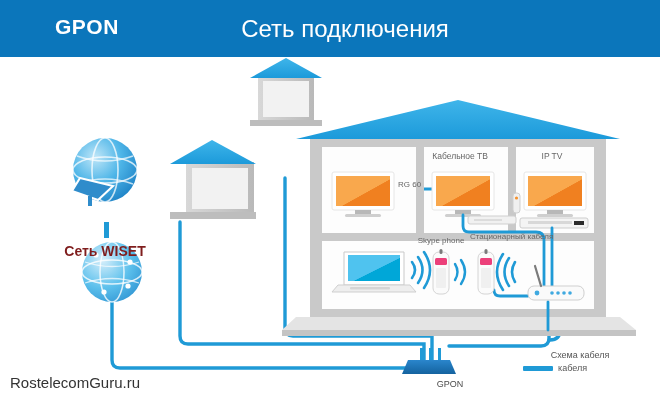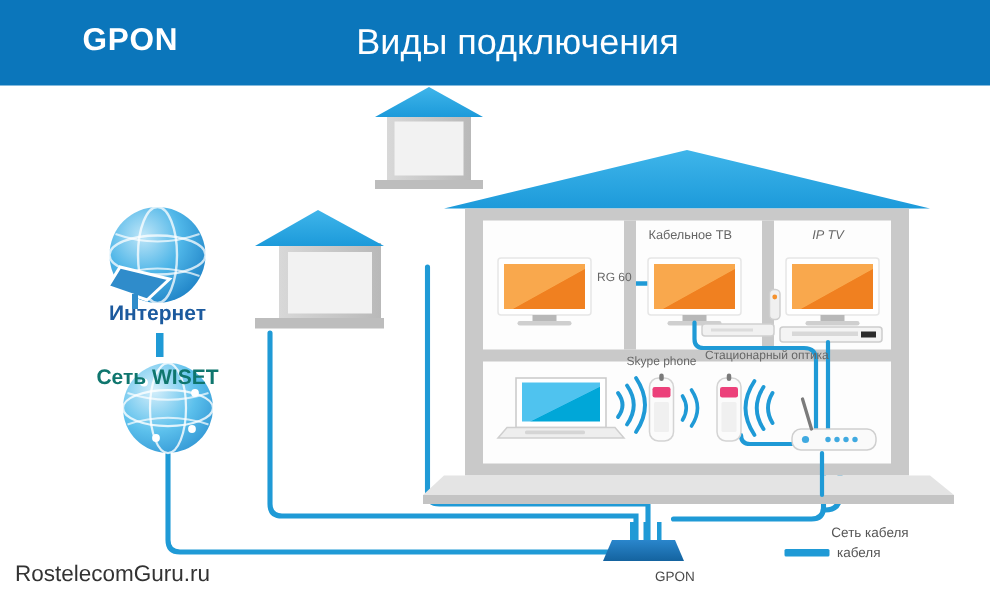--- a/index.html
+++ b/index.html
@@ -15,27 +15,27 @@
   .header-title{position:absolute;left:0;top:0;width:660px;height:57px;
         display:flex;align-items:center;justify-content:center;
         color:#ffffff;font-size:24px;font-weight:normal;padding-left:30px;
         box-sizing:border-box;}
 
   
   .lbl{position:absolute;white-space:nowrap;}
   .lbl-internet{left:0;top:200px;width:210px;text-align:center;
         color:#1c5a9e;font-size:14px;font-weight:bold;}
   .lbl-wiset{left:0;top:243px;width:210px;text-align:center;
-        color:#0f766e;font-size:14px;font-weight:bold;}
+        color:#7f1d1d;font-size:14px;font-weight:bold;}
   .divider-tick{position:absolute;left:104px;top:222px;width:5px;height:16px;background:#1f9ad6;}
 
   .lbl-cabletv{left:398px;top:151px;width:90px;text-align:right;
         color:#666;font-size:8.5px;}
   .lbl-iptv{left:512px;top:151px;width:80px;text-align:center;
-        color:#666;font-size:8.5px;font-style:italic;}
+        color:#666;font-size:8.5px;}
   .lbl-rg60{left:398px;top:180px;color:#666;font-size:8px;}
   .lbl-skype{left:408px;top:236px;width:66px;text-align:center;color:#666;font-size:8px;}
   .lbl-landline{left:470px;top:232px;width:70px;text-align:center;color:#666;font-size:8px;line-height:9px;}
   .lbl-gpon{left:395px;top:379px;width:110px;text-align:center;color:#4a4a4a;font-size:9px;}
 
   .legend-title{left:520px;top:350px;width:120px;text-align:center;color:#555;font-size:9px;}
   .legend-text{left:558px;top:363px;color:#555;font-size:9px;}
   .legend-swatch{position:absolute;left:523px;top:366px;width:30px;height:5px;
         background:#1f9ad6;border-radius:1px;}
 
@@ -43,21 +43,21 @@
 
   svg{position:absolute;left:0;top:0;}
 </style>
 </head>
 <body>
 
 <div id="stage">
 
   <div class="header"></div>
   <div class="header-brand">GPON</div>
-  <div class="header-title">Виды подключения</div>
+  <div class="header-title">Сеть подключения</div>
 
   <svg width="660" height="401" viewBox="0 0 660 401">
     <defs>
       <linearGradient id="gRoof" x1="0" y1="0" x2="0" y2="1">
         <stop offset="0" stop-color="#3fb5ea"></stop>
           <stop offset="1" stop-color="#1c9ada"></stop>
       </linearGradient>
       <linearGradient id="gWall" x1="0" y1="0" x2="1" y2="0">
         <stop offset="0" stop-color="#d8d8d8"></stop>
           <stop offset="1" stop-color="#b9b9b9"></stop>
@@ -253,30 +253,29 @@
 
     <g>
       <path d="M408 360 L450 360 L456 374 L402 374 Z" fill="url(#gGpon)"></path>
       <rect x="420" y="348" width="3" height="12" fill="#1f9ad6"></rect>
       <rect x="429" y="348" width="3" height="12" fill="#1f9ad6"></rect>
       <rect x="438" y="348" width="3" height="12" fill="#1f9ad6"></rect>
     </g>
 
   </svg>
 
-  <div class="lbl lbl-internet">Интернет</div>
   <div class="divider-tick"></div>
   <div class="lbl lbl-wiset">Сеть WISET</div>
 
   <div class="lbl lbl-cabletv">Кабельное ТВ</div>
   <div class="lbl lbl-iptv">IP TV</div>
   <div class="lbl lbl-rg60">RG 60</div>
   <div class="lbl lbl-skype">Skype phone</div>
-  <div class="lbl lbl-landline">Стационарный оптика</div>
+  <div class="lbl lbl-landline">Стационарный кабеля</div>
   <div class="lbl lbl-gpon">GPON</div>
 
-  <div class="lbl legend-title">Сеть кабеля</div>
+  <div class="lbl legend-title">Схема кабеля</div>
   <div class="legend-swatch"></div>
   <div class="lbl legend-text">кабеля</div>
 
   <div class="watermark">RostelecomGuru.ru</div>
 
 </div>
 
 </body></html>

